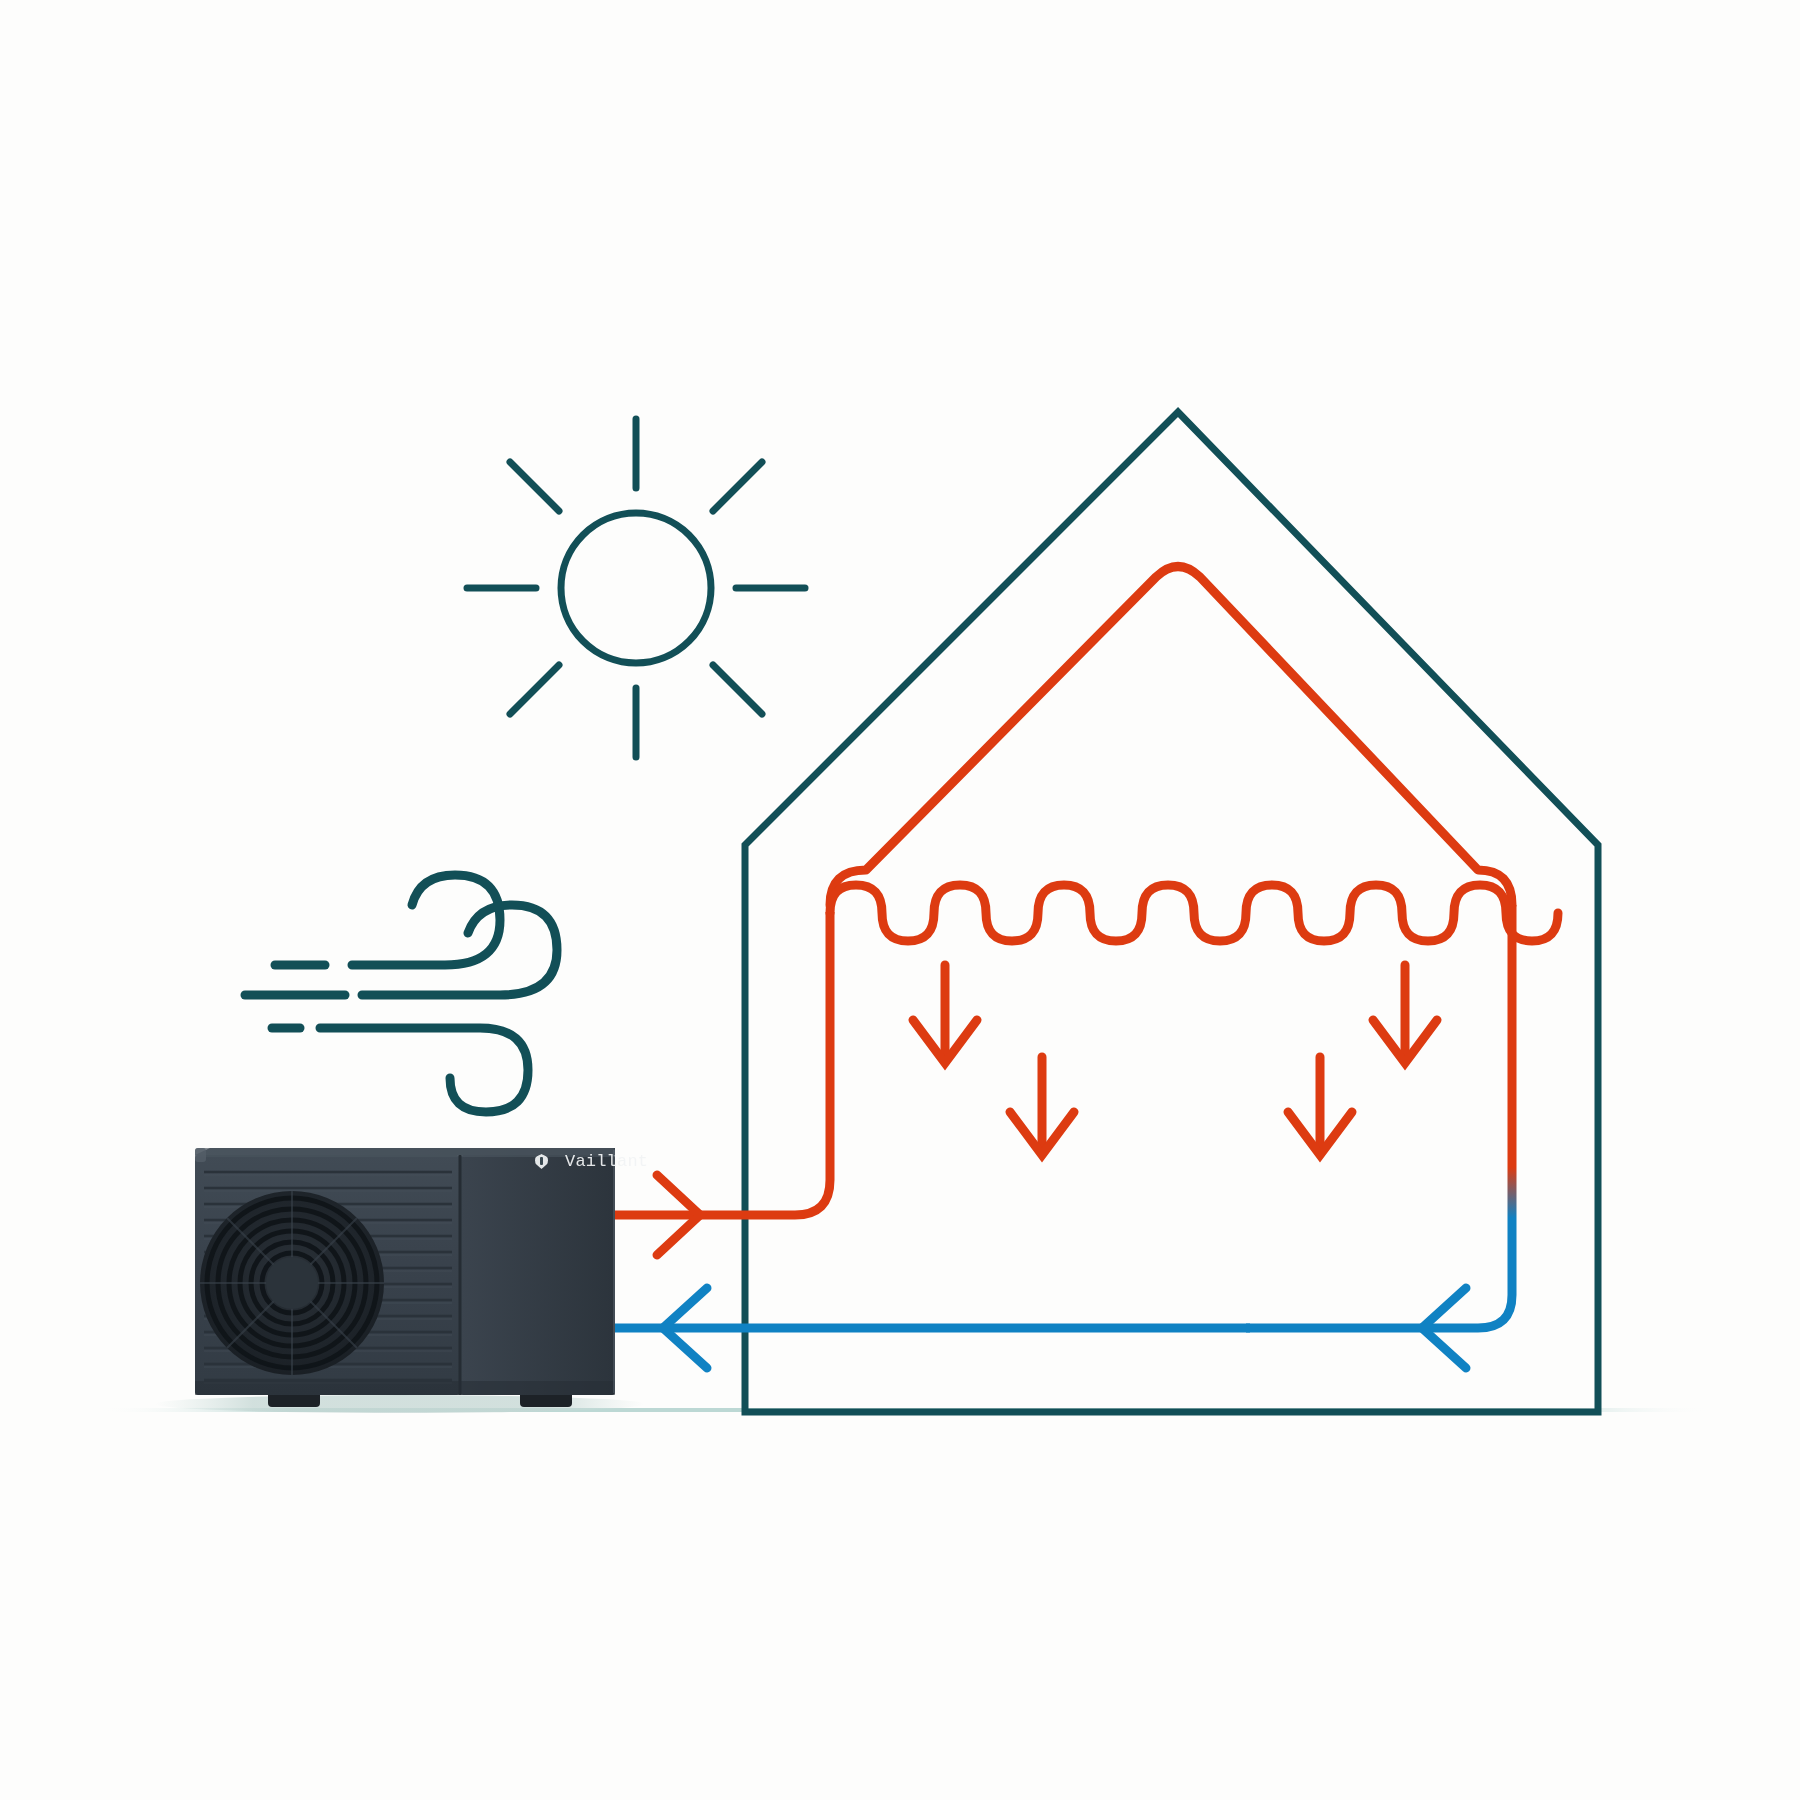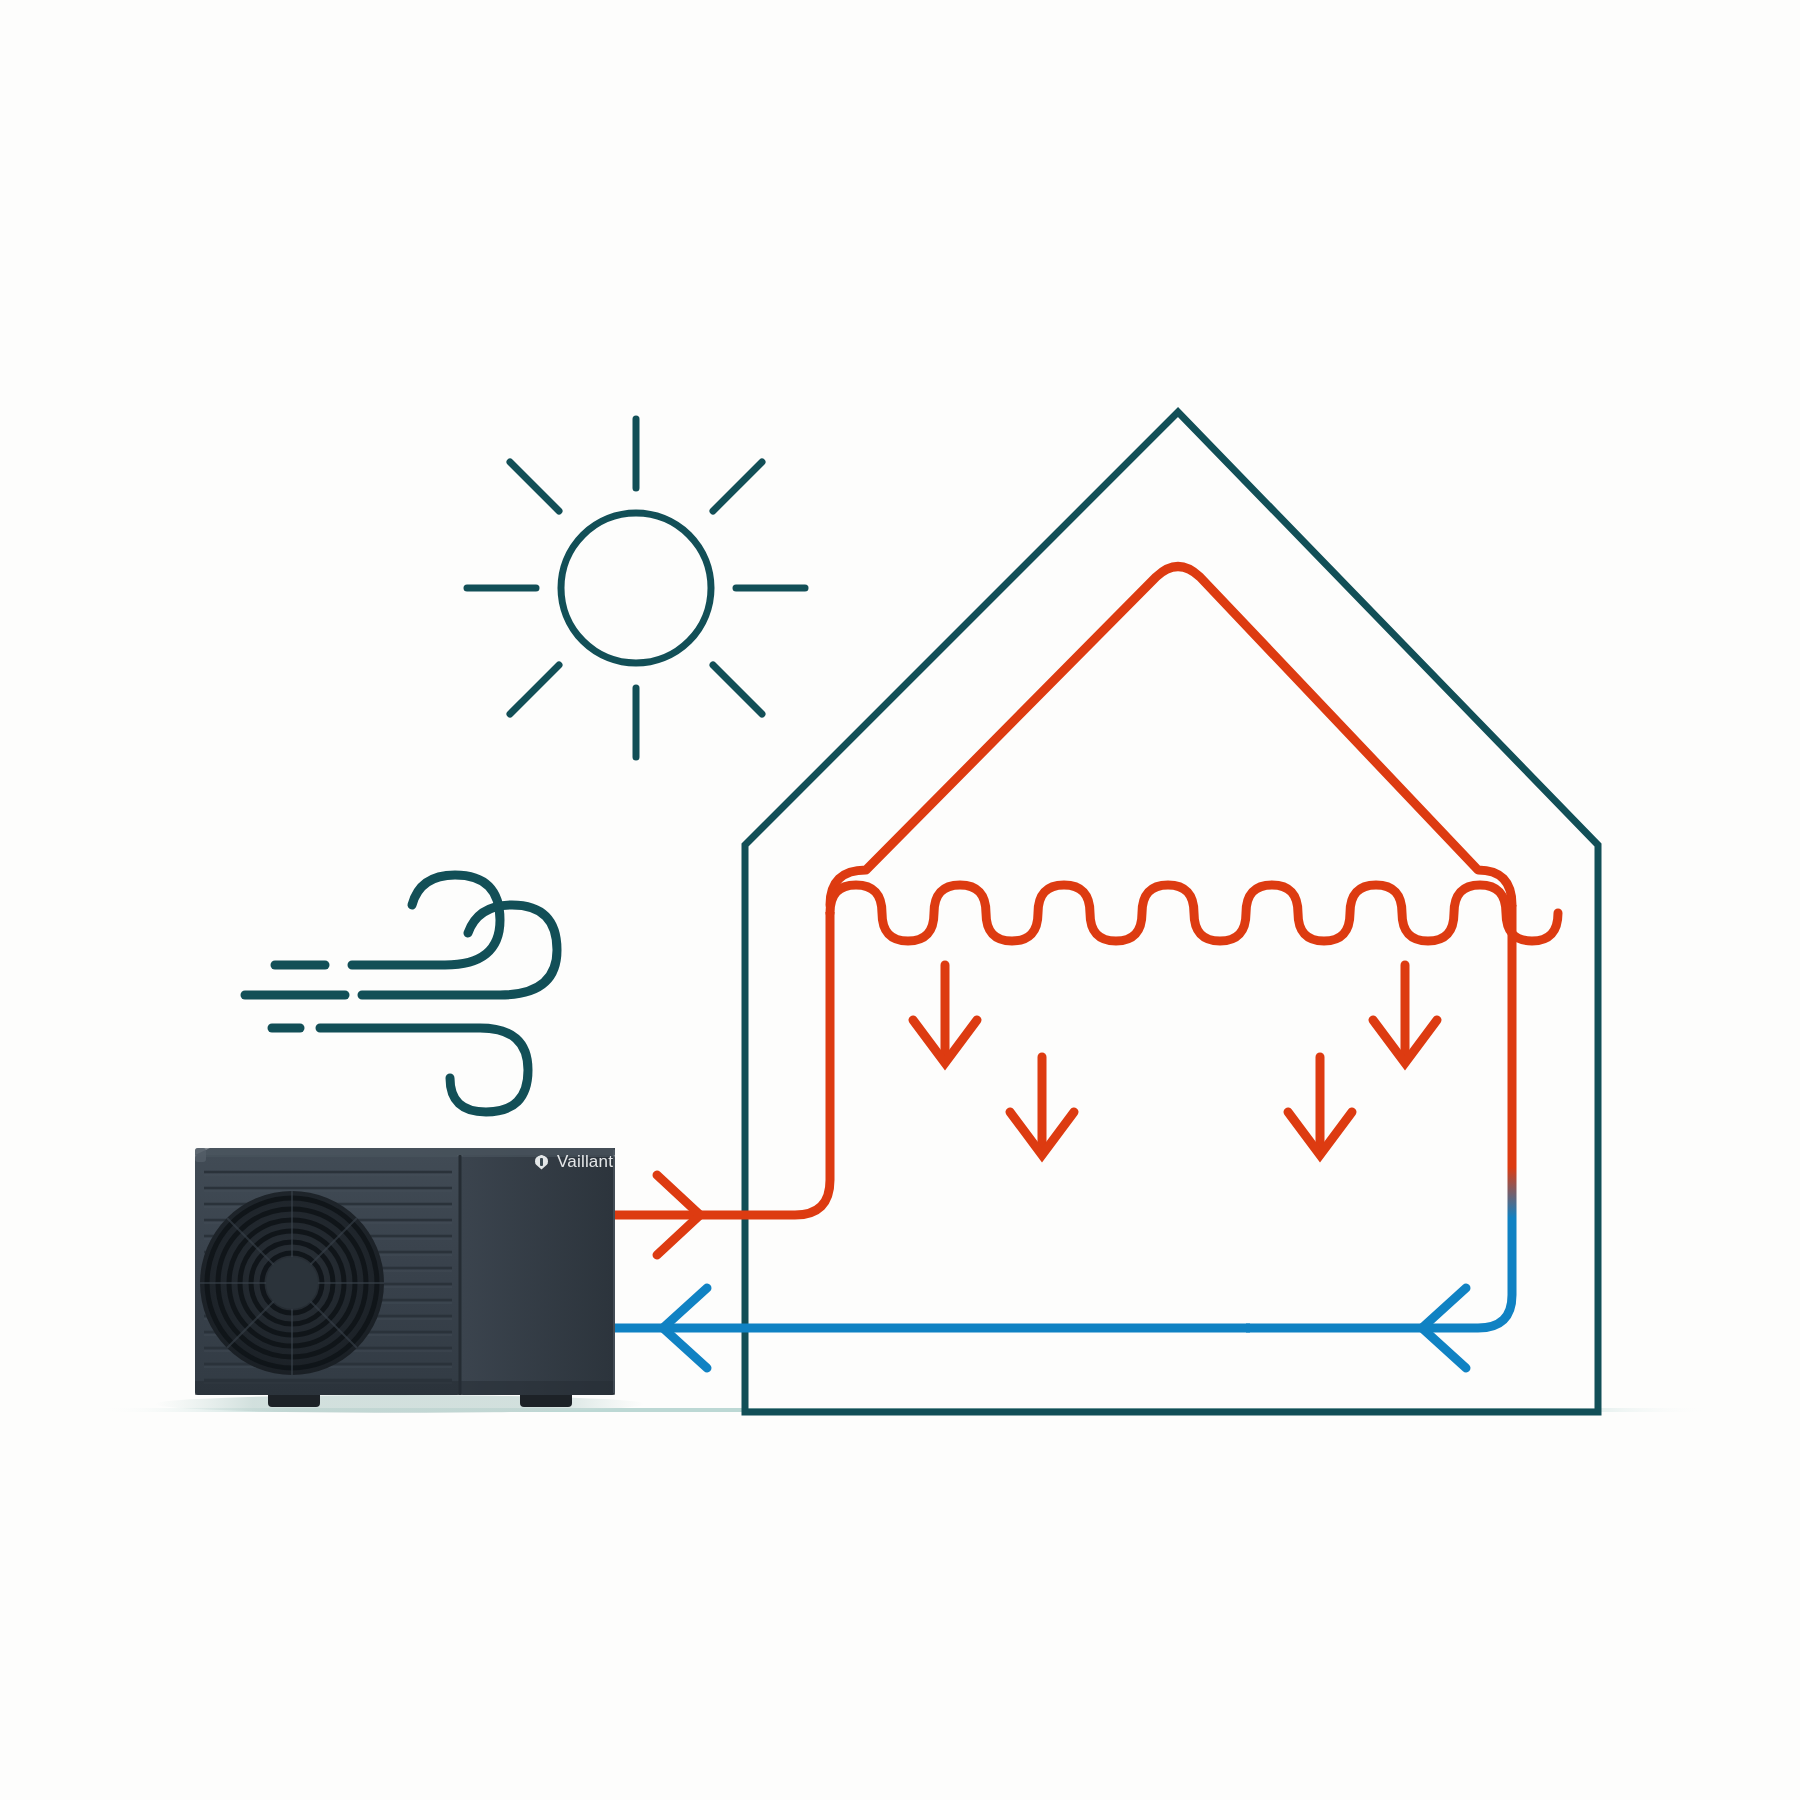--- a/index.html
+++ b/index.html
@@ -23,26 +23,26 @@
     inset: 0;
     width: 1800px;
     height: 1800px;
   }
   .hp-logo {
     position: absolute;
     left: 535px;
     top: 1152px;
     color: #f2f4f5;
     font-size: 17px;
-    font-family: Liberation Sans, sans-serif;
+    font-family: Liberation Mono, monospace;
     letter-spacing: 0.2px;
     white-space: nowrap;
     display: flex;
     align-items: center;
-    gap: 9px;
+    gap: 17px;
     opacity: 0.93;
     z-index: 40;
     pointer-events: none;
   }
   .hp-logo .mark {
     display: inline-block;
     width: 13px;
     height: 15px;
     position: relative;
   }

